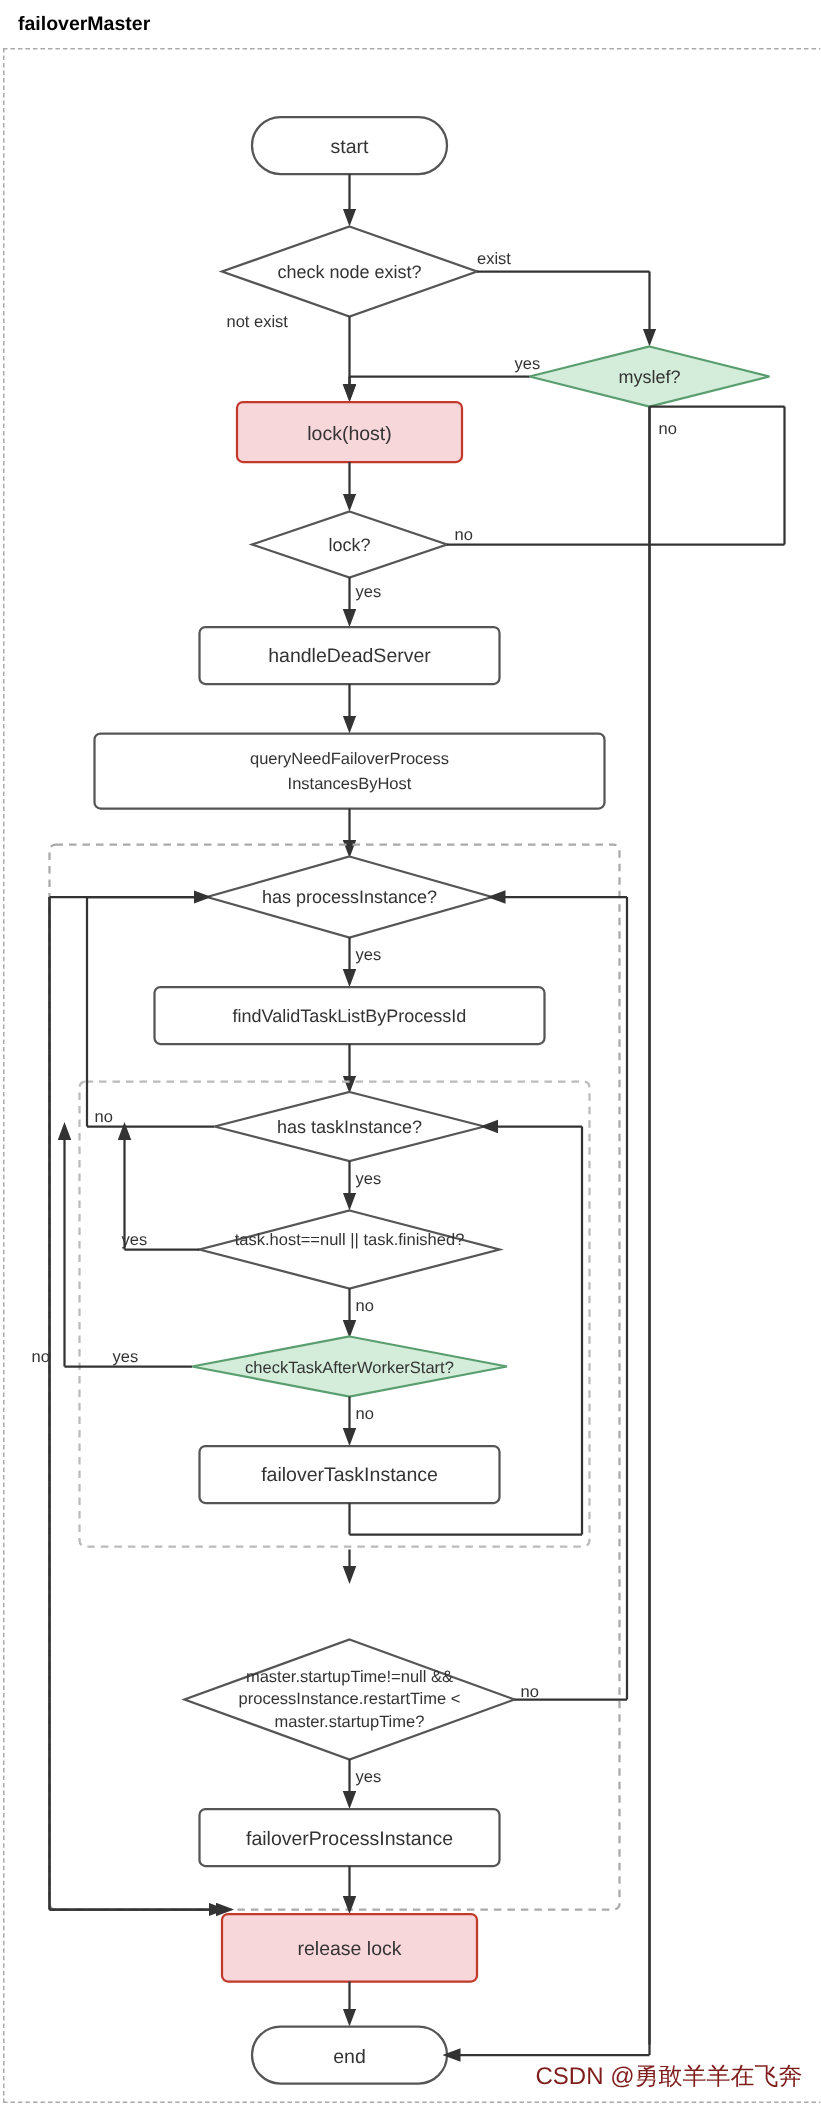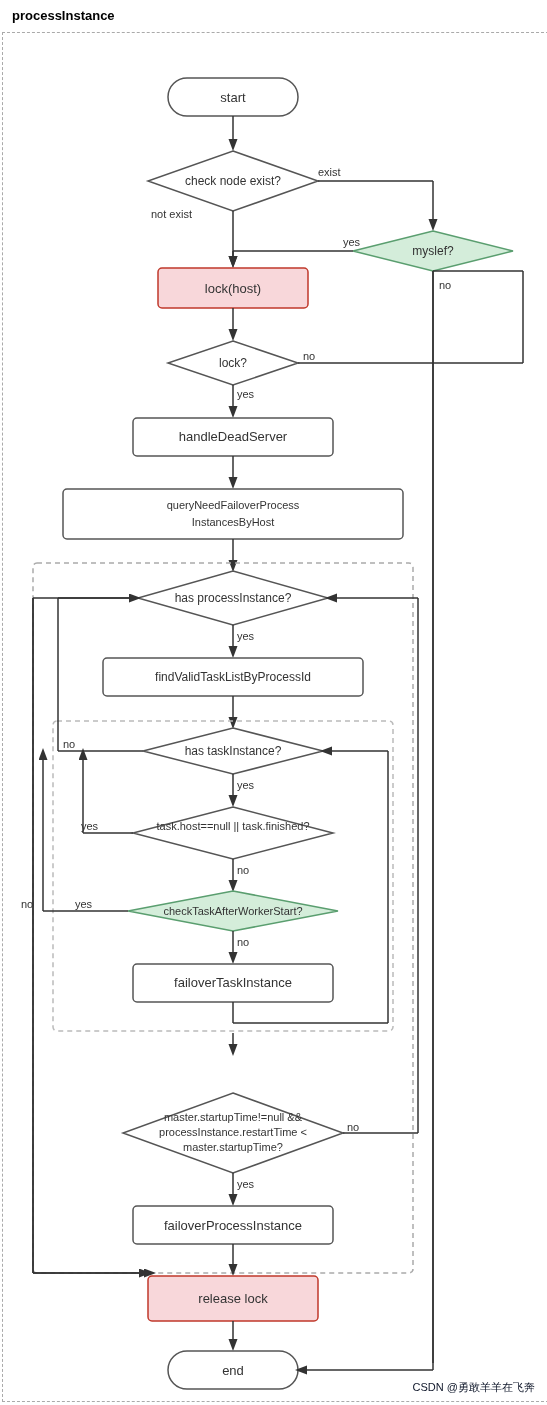--- a/index.html
+++ b/index.html
@@ -16,22 +16,22 @@
       position: absolute;
       top: 8px;
       left: 12px;
       font-weight: bold;
       font-size: 13px;
     }
     .watermark {
       position: absolute;
       bottom: 10px;
       right: 12px;
-      font-size: 11px;
-      color: #0f172a;
+      font-size: 16px;
+      color: #7f1d1d;
     }
     
     .flowchart {
       position: absolute;
       top: 30px;
       left: 0;
       width: 547px;
       height: 1370px;
       border: 1.5px dashed #aaa;
       margin: 2px;
@@ -40,21 +40,21 @@
       position: absolute;
       top: 0; left: 0;
       width: 547px;
       height: 1370px;
       overflow: visible;
     }
   </style>
 </head>
 <body>
 
-<div class="page-title">processInstance</div>
+<div class="page-title">failoverMaster</div>
 <div class="watermark">CSDN @勇敢羊羊在飞奔</div>
 
 <div class="flowchart">
 <svg viewBox="0 0 547 1370" xmlns="http://www.w3.org/2000/svg">
   <defs>
     <marker id="arrow" markerWidth="8" markerHeight="8" refX="6" refY="3" orient="auto">
       <path d="M0,0 L0,6 L8,3 z" fill="#333"></path>
     </marker>
   </defs>
 

